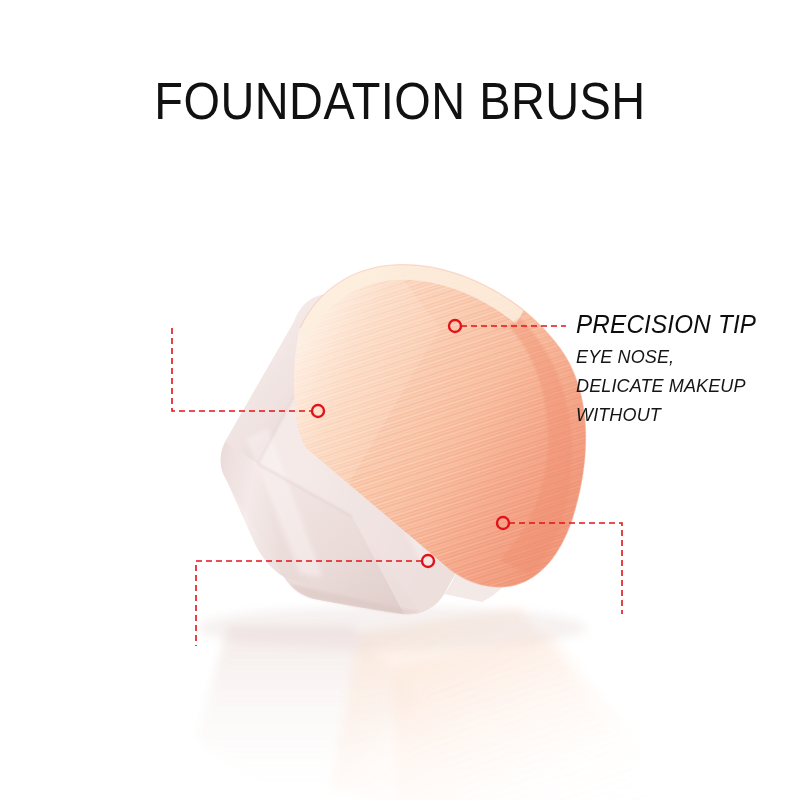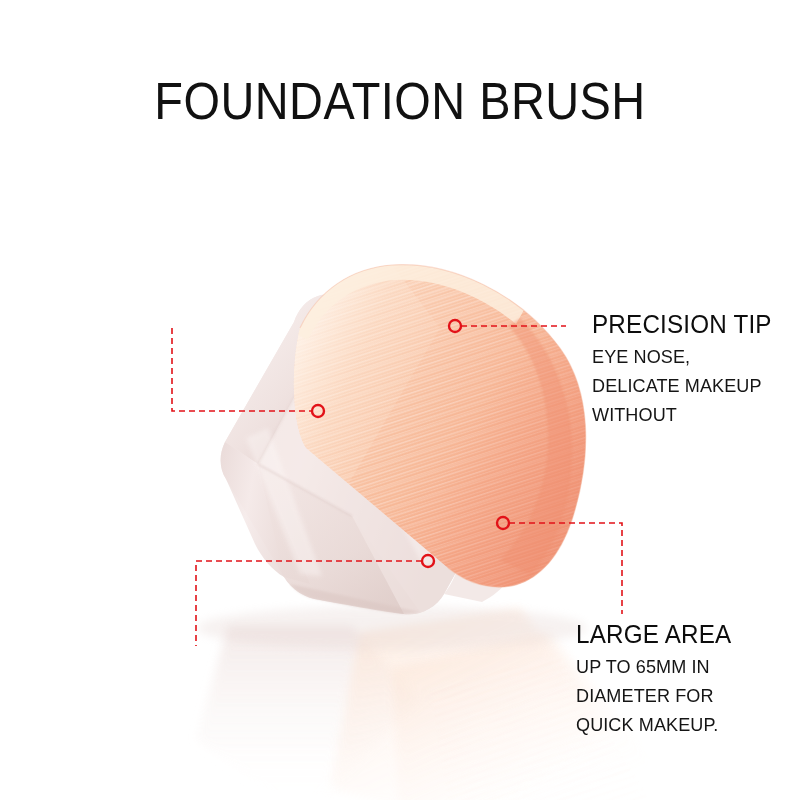--- a/index.html
+++ b/index.html
@@ -73,21 +73,21 @@
     font-weight: 400;
     color: #151515;
     letter-spacing: 0.1px;
     transform: scaleX(0.95);
     transform-origin: 0 50%;
     white-space: nowrap;
   }
 
   #callout-grip      { left: 27px;  top: 174px; }
   #callout-bristles  { left: 27px;  top: 617px; }
-  #callout-tip       { left: 592px; top: 281px; }
+  #callout-tip       { left: 576px; top: 281px; font-style: italic; }
   #callout-area      { left: 576px; top: 591px; }
 
   #callout-bristles .c-head { font-size: 26.5px; }
   #callout-area .c-head,
   #callout-tip .c-head { font-size: 25.5px; }
 
   
   #leaders {
     position: absolute;
     left: 0;
@@ -336,20 +336,14 @@
 
 
   <div class="callout" id="callout-tip">
     <div class="c-head">PRECISION TIP</div>
     <div class="c-line">EYE NOSE,</div>
     <div class="c-line">DELICATE MAKEUP</div>
     <div class="c-line">WITHOUT</div>
   </div>
 
 
-  <div class="callout" id="callout-area">
-    <div class="c-head">LARGE AREA</div>
-    <div class="c-line">UP TO 65MM IN</div>
-    <div class="c-line">DIAMETER FOR</div>
-    <div class="c-line">QUICK MAKEUP.</div>
-  </div>
 
 </div>
 
 </body></html>

